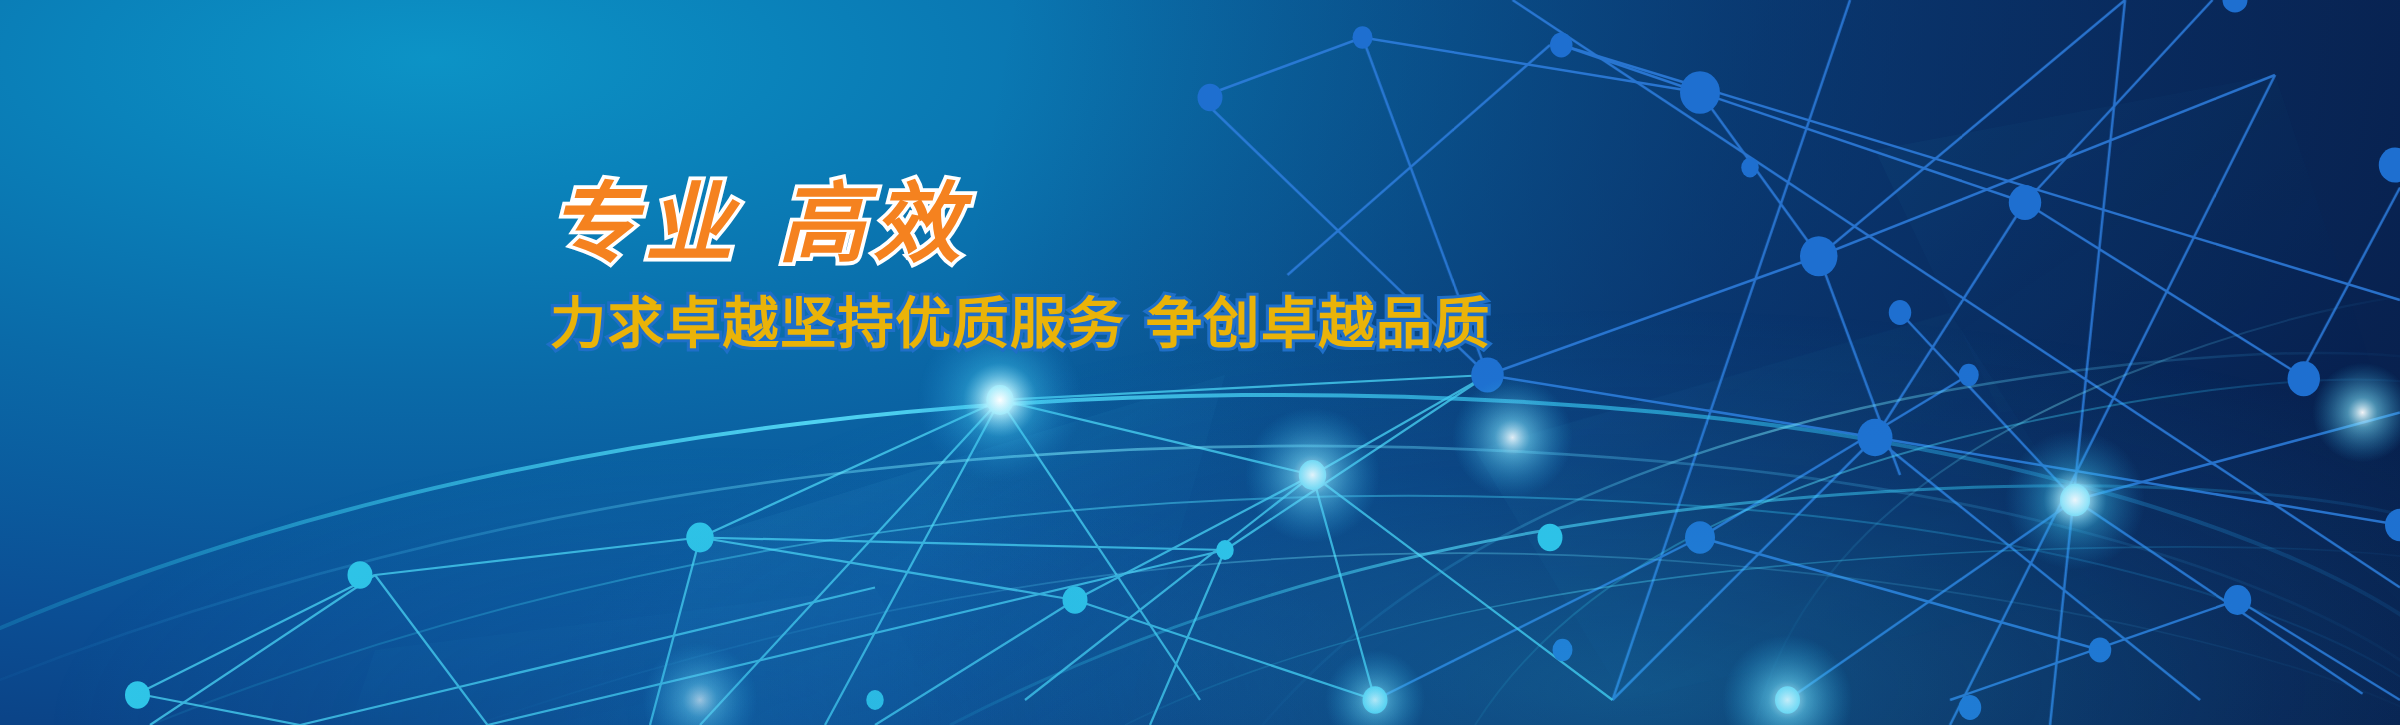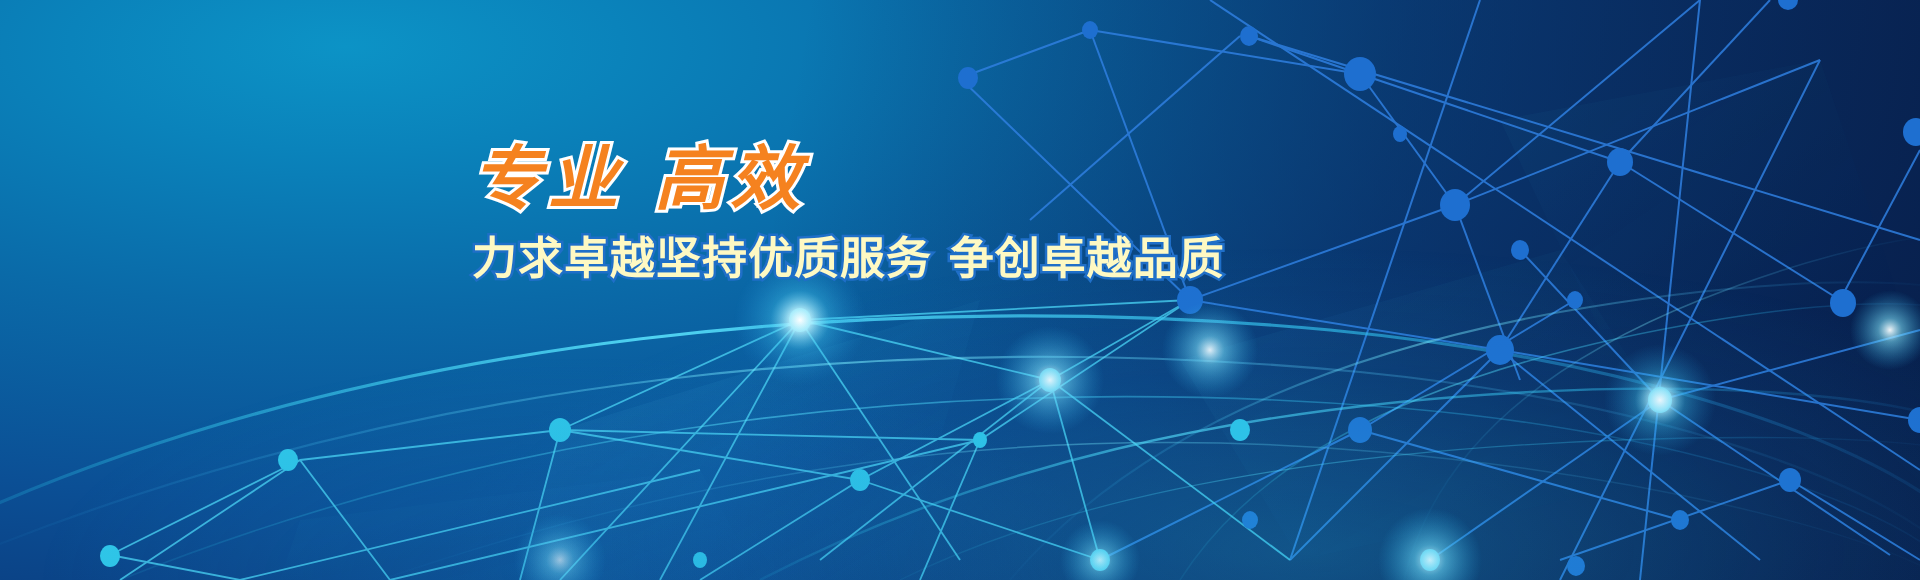--- a/index.html
+++ b/index.html
@@ -20,21 +20,21 @@
   }
   #bg-glowbottom{
     background:
       radial-gradient(60% 70% at 68% 95%, rgba(40,190,235,0.28) 0%, rgba(30,150,220,0.10) 45%, rgba(0,0,0,0) 75%),
       radial-gradient(40% 55% at 30% 100%, rgba(25,140,205,0.22) 0%, rgba(0,0,0,0) 70%);
   }
   svg.layer{display:block;}
 
   
   #text-block{
-    position:absolute;left:472px;top:128px;width:700px;
+    position:absolute;left:440px;top:128px;width:700px;
     text-align:left;pointer-events:none;
   }
   #headline{
     white-space:nowrap;line-height:1;height:86px;
     display:flex;align-items:flex-end;
   }
   .hl-orange{
     font-family:"DejaVu Serif","Liberation Serif",serif;
     font-size:70px;font-weight:700;font-style:italic;
     color:#F5821F;letter-spacing:6px;
@@ -45,21 +45,21 @@
   .hl-white{
     font-family:"DejaVu Sans","Liberation Sans",sans-serif;
     font-size:52px;font-weight:700;color:#ffffff;
     letter-spacing:2px;margin-left:26px;position:relative;bottom:5px;
     -webkit-text-stroke:5px #1668c4;
     paint-order:stroke fill;
   }
   #subline{
     margin-top:8px;white-space:nowrap;
     font-family:"DejaVu Sans","Liberation Sans",sans-serif;
-    font-size:45px;font-weight:700;color:#fef9c3;letter-spacing:1px;
+    font-size:45px;font-weight:700;color:#eab308;letter-spacing:1px;
     -webkit-text-stroke:5px #1f6fc8;
     paint-order:stroke fill;
   }
   
   .outlined{position:relative;}
 </style>
 </head>
 <body>
 
 <div id="banner">

